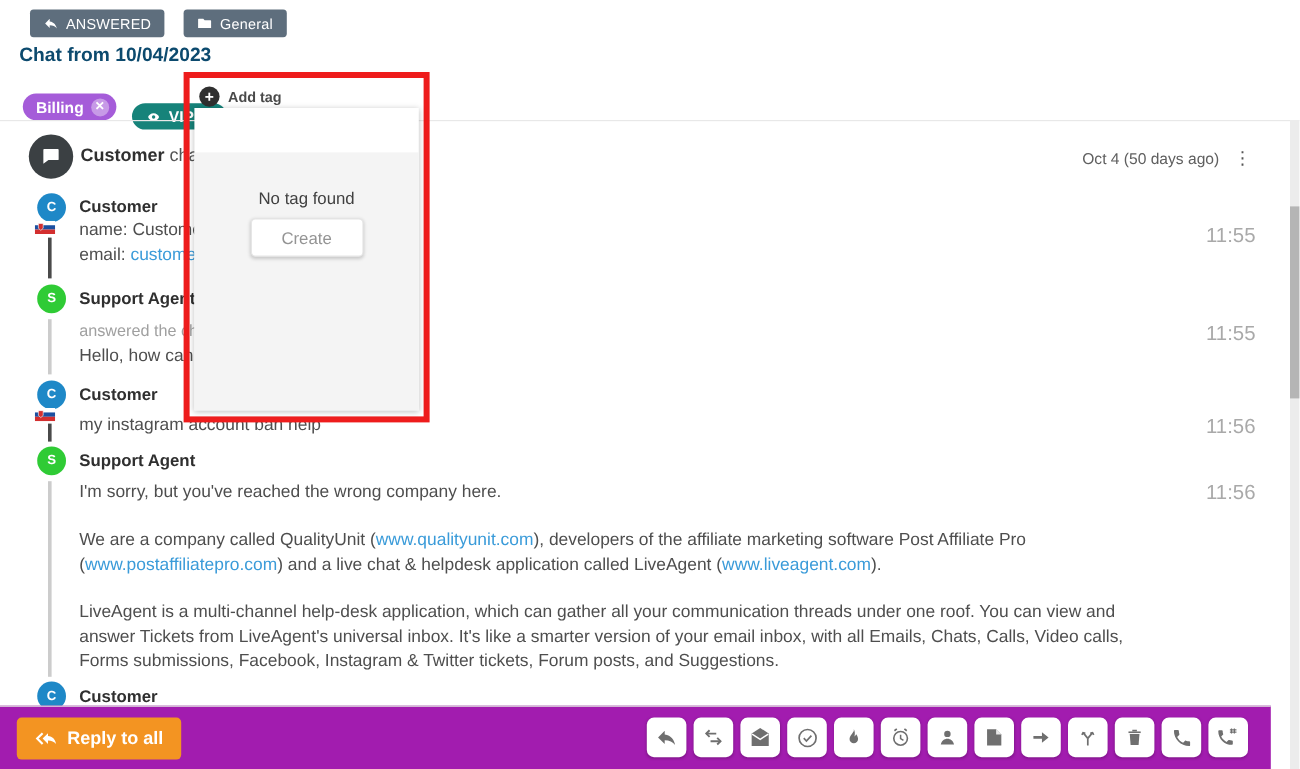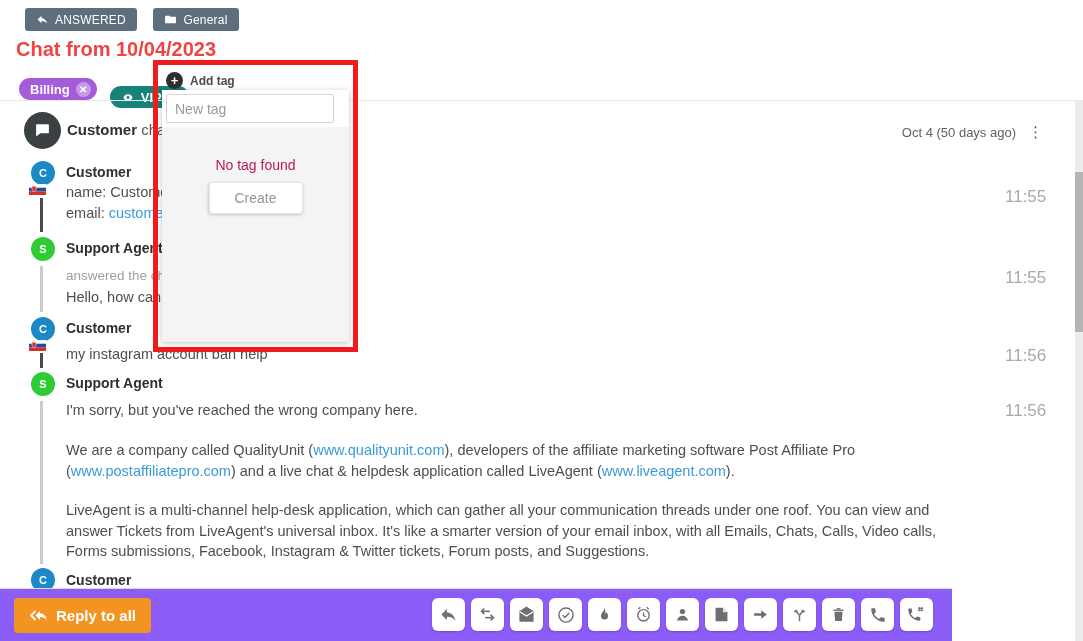--- a/index.html
+++ b/index.html
@@ -4,21 +4,21 @@
 <style>
   * { margin:0; padding:0; box-sizing:border-box; }
   html,body { width:1083px; height:641px; overflow:hidden; }
   body { font-family:"Liberation Sans", sans-serif; background:#fff; position:relative; color:#4e4e4e; }
   .abs { position:absolute; }
 
   
   .badge { display:inline-flex; align-items:center; gap:6px; height:23px; padding:0 11px;
            border-radius:3px; background:#5e6e7d; color:#fff; font-size:12px; font-weight:normal; letter-spacing:.2px; }
   .badge + .badge { margin-left:12px; }
-  .page-title { font-size:20px; font-weight:bold; color:#ef4444; }
+  .page-title { font-size:16px; font-weight:bold; color:#0c4a6e; }
 
   
   .pill { display:inline-flex; align-items:center; gap:6px; height:22px; padding:0 6px 0 11px;
           border-radius:11px; color:#fff; font-size:13px; font-weight:bold; }
   .pill-x { width:15px; height:15px; border-radius:50%; background:rgba(255,255,255,.38);
             display:inline-flex; align-items:center; justify-content:center; font-size:10px; font-weight:bold; color:#fff; cursor:pointer; }
   .addtag { display:inline-flex; align-items:center; gap:7px; cursor:pointer; }
   .addtag-circle { width:17px; height:17px; border-radius:50%; background:#2f2f2f; color:#fff;
                    display:inline-flex; align-items:center; justify-content:center; font-size:13px; font-weight:bold; line-height:1; }
   .addtag-label { font-size:12px; font-weight:bold; color:#4a4a4a; }
@@ -47,27 +47,27 @@
 
   
   .red-box { left:153px; top:60px; width:205px; height:292px; border:5px solid #ee1c1c; z-index:30; }
   .popup-addtag { left:166px; top:72px; z-index:31; }
   .dropdown { left:162px; top:90px; width:187px; height:252px; background:#fff; z-index:31;
               box-shadow:0 1px 5px rgba(0,0,0,.25); }
   .dd-input { position:absolute; left:4px; top:4px; width:168px; height:29px; border:1px solid #d4d4d4;
               border-radius:2px; font-size:14px; padding:0 8px; color:#444; font-family:"Liberation Sans",sans-serif; }
   .dd-input::placeholder { color:#9a9a9a; }
   .dd-list { position:absolute; left:0; top:37px; width:187px; height:215px; background:#f4f4f4; }
-  .dd-empty { position:absolute; left:0; top:30px; width:100%; text-align:center; font-size:14px; color:#be185d; }
+  .dd-empty { position:absolute; left:0; top:30px; width:100%; text-align:center; font-size:14px; color:#404040; }
   .dd-create { position:absolute; left:50%; transform:translateX(-50%); top:55px; padding:7px 25px;
                background:#fff; border:1px solid #e6e6e6; border-radius:4px; box-shadow:0 1px 3px rgba(0,0,0,.18);
                font-size:14px; color:#949494; font-family:"Liberation Sans",sans-serif; cursor:pointer; }
 
   
-  .footer { left:0; top:588px; width:952px; height:53px; background:#8b5cf6; border-top:1px solid #ddd; z-index:20; }
+  .footer { left:0; top:588px; width:1059px; height:53px; background:#a21caf; border-top:1px solid #ddd; z-index:20; }
   .reply-all { position:absolute; left:14px; top:9px; height:35px; padding:0 15px; background:#f39422;
                border:none; border-radius:4px; color:#fff; font-size:15px; font-weight:bold;
                display:flex; align-items:center; gap:8px; font-family:"Liberation Sans",sans-serif; cursor:pointer; }
   .icon-row { position:absolute; right:19px; top:9px; display:flex; gap:6px; }
   .icon-btn { width:33px; height:33px; background:#fff; border:none; border-radius:6px;
               box-shadow:0 1px 2px rgba(0,0,0,.18); display:flex; align-items:center; justify-content:center; cursor:pointer; }
 
   
   .sb-track { left:1075px; top:100px; width:8px; height:541px; background:#ececec; z-index:25; }
   .sb-thumb { left:1075px; top:172px; width:8px; height:160px; background:#b5b5b5; z-index:26; }
@@ -175,21 +175,20 @@
 <div class="abs avatar av-blue" style="left:31px; top:568px;">C</div>
 <div class="abs author" style="left:66px; top:572px;">Customer</div>
 
 <div class="abs popup-addtag addtag">
   <span class="addtag-circle">
       <span>+</span>
     </span>
   <span class="addtag-label">Add tag</span>
 </div>
 <div class="abs dropdown">
-  <input class="dd-input" type="text" placeholder="New tag" style="">
   <div class="dd-list">
     <div class="dd-empty">No tag found</div>
     <button class="dd-create">Create</button>
   </div>
 </div>
 <div class="abs red-box"></div>
 
 <div class="abs sb-track"></div>
 <div class="abs sb-thumb"></div>
 

